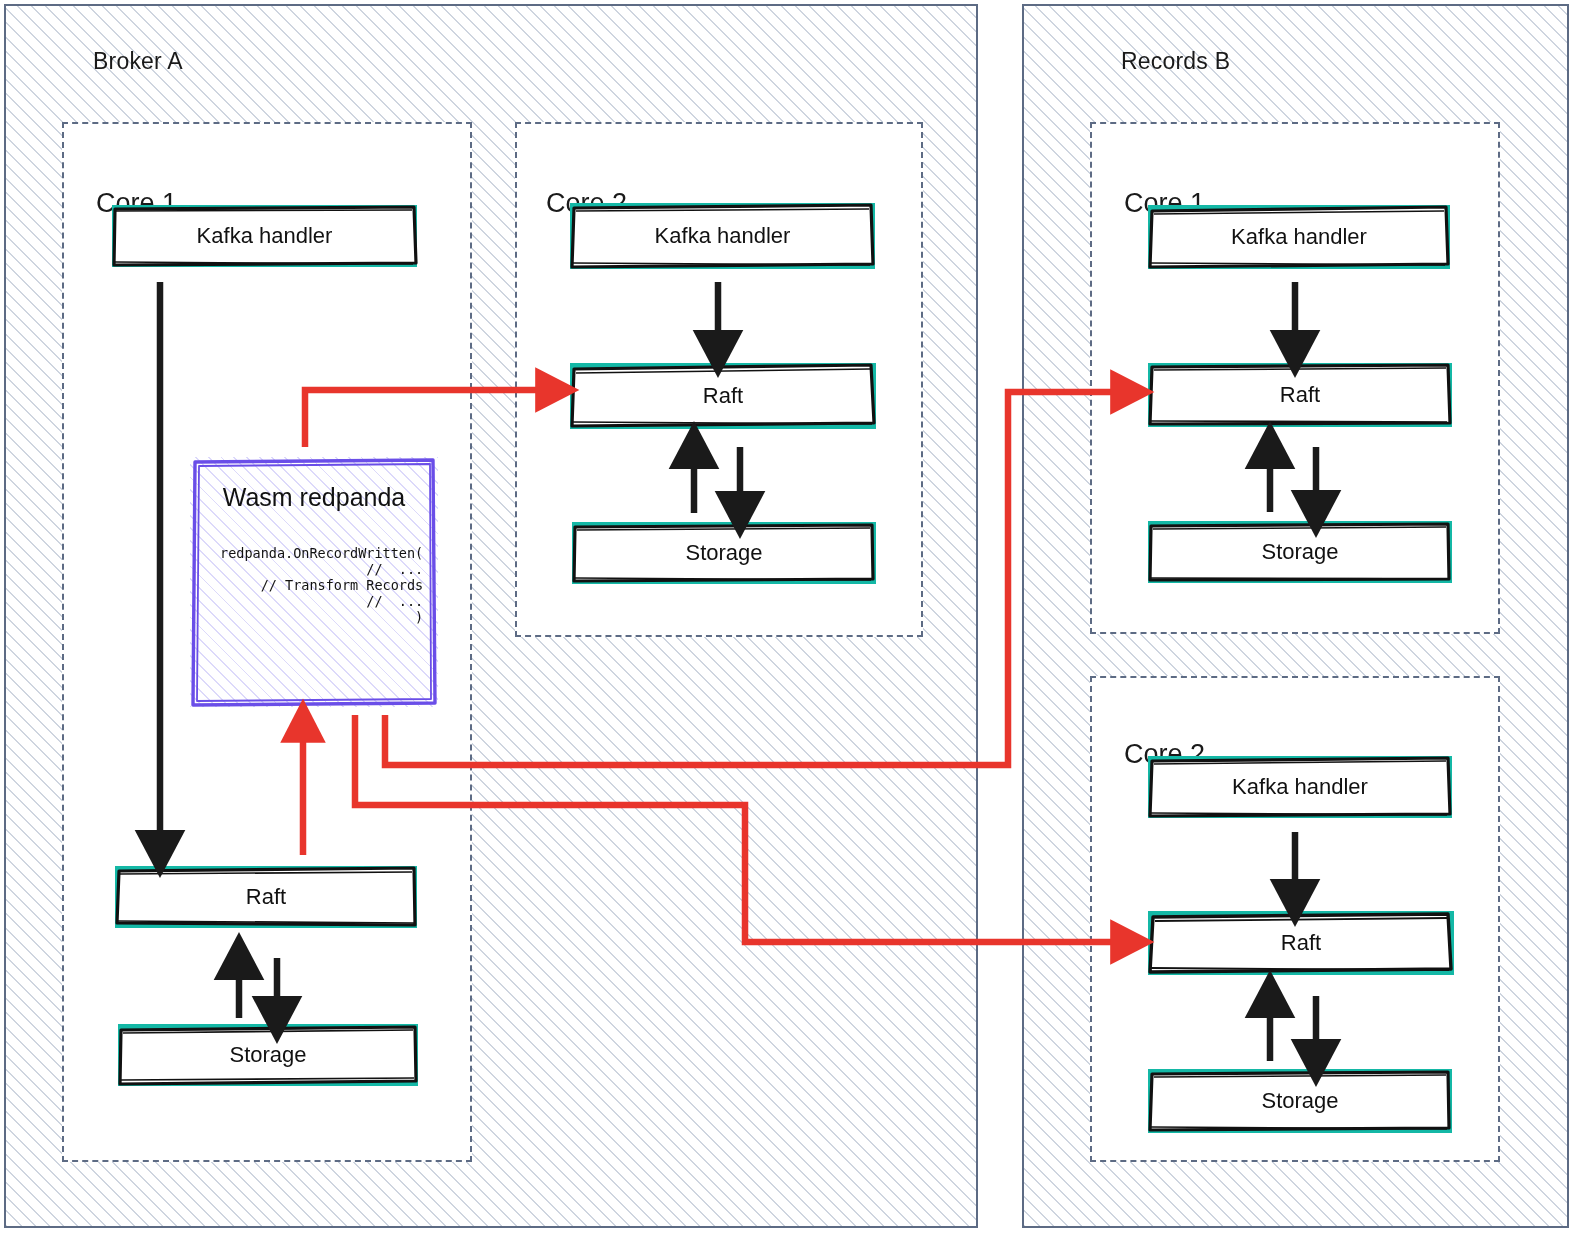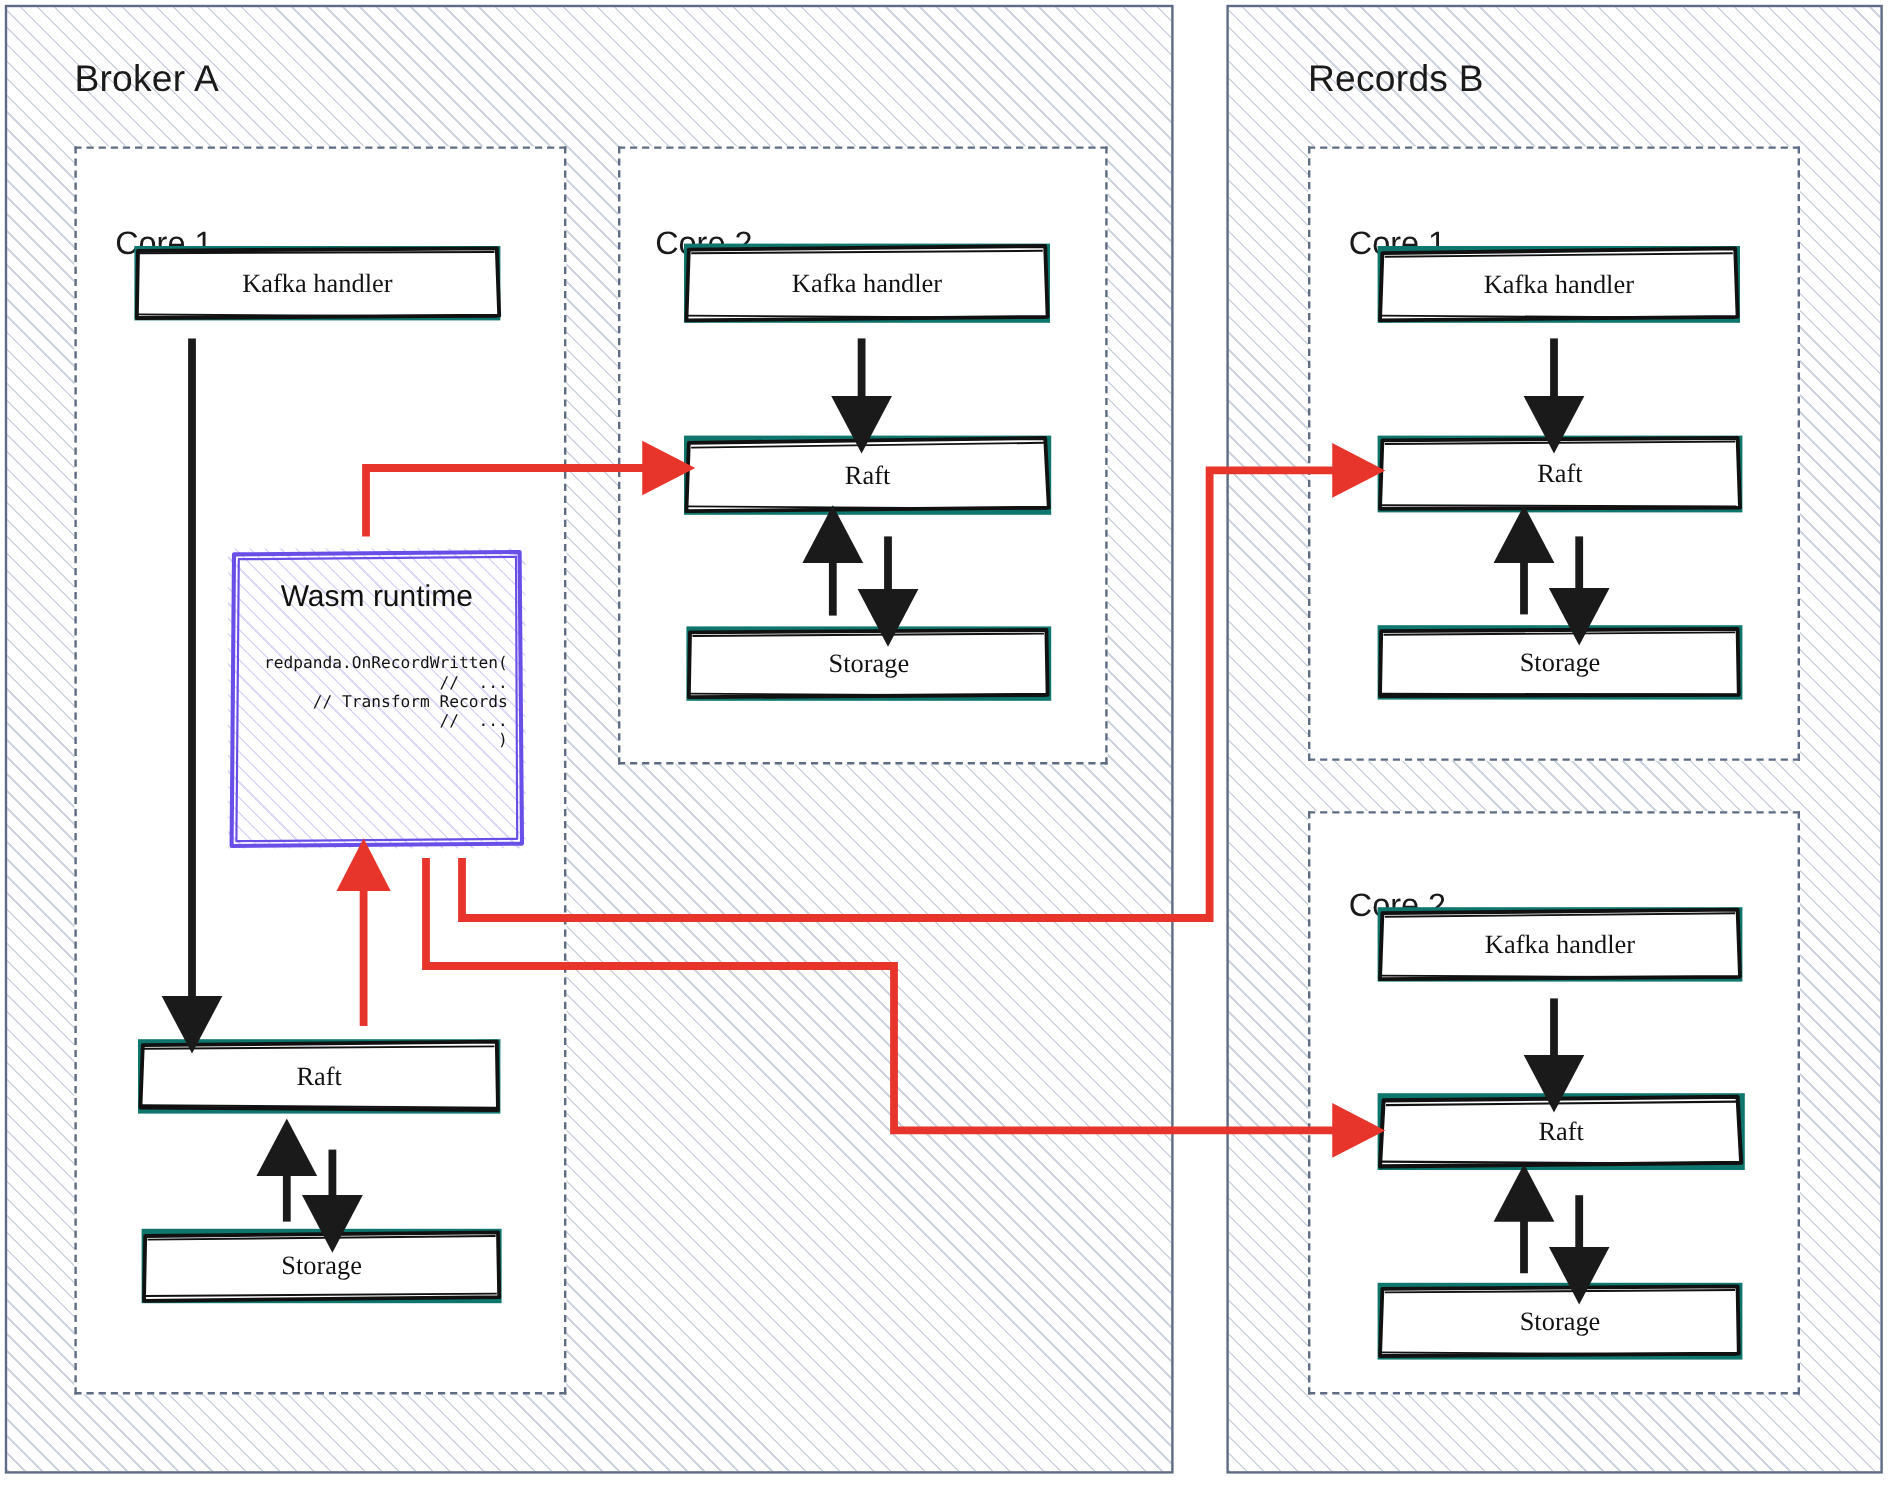--- a/index.html
+++ b/index.html
@@ -22,43 +22,43 @@
     background-image: repeating-linear-gradient(
       45deg,
       rgba(166,178,197,0.55) 0px,
       rgba(166,178,197,0.55) 1.4px,
       rgba(255,255,255,0) 1.4px,
       rgba(255,255,255,0) 10px
     );
   }
   .broker-title {
     position: absolute;
-    font-size: 31px;
+    font-size: 23px;
     color: #1a1a1a;
     letter-spacing: 0.2px;
     white-space: nowrap;
+    margin-left: 31px;
   }
   
   .core {
     position: absolute;
     border: 2.5px dashed #5d6b84;
     background: #ffffff;
   }
   .core-title {
     position: absolute;
     font-size: 27px;
     color: #1a1a1a;
     white-space: nowrap;
     margin-top: 40px;
   }
   
   .node {
     position: absolute;
-    background: #0f766e;
-    font-family: Liberation Serif, serif;
+    background: #14b8a6;
   }
   .node .sk { position: absolute; inset: 0; width: 100%; height: 100%; overflow: visible; }
   .node .lbl {
     position: absolute; inset: 0;
     display: flex; align-items: center; justify-content: center;
     font-size: 22px; color: #111111;
     pointer-events: none;
   }
   
   .wasm {
@@ -104,21 +104,21 @@
       <path d="M3,57 L301,59" fill="none" stroke="#111" stroke-width="1.6"></path>
     </svg>
     <div class="lbl">Kafka handler</div>
   </div>
 
   <div class="wasm" style="left:190px; top:457px; width:248px; height:250px;">
     <svg class="sk" viewBox="0 0 248 250" preserveAspectRatio="none">
       <path d="M5,5 L243,3 L245,246 L3,248 Z" fill="none" stroke="#6a4ee8" stroke-width="3.4" stroke-linejoin="round"></path>
       <path d="M9,9 L240,7 L241,242 L7,244 Z" fill="none" stroke="#6a4ee8" stroke-width="1.8" stroke-linejoin="round"></path>
     </svg>
-    <div class="wasm-title">Wasm runtime</div>
+    <div class="wasm-title">Wasm redpanda</div>
     <div class="wasm-code">redpanda.OnRecordWritten(
 //  ...
 // Transform Records
 //  ...
 )</div>
   </div>
 
   <div class="node" style="left:115px; top:866px; width:302px; height:62px;">
     <svg class="sk" viewBox="0 0 302 62" preserveAspectRatio="none">
       <path d="M4,5 L299,2 L300,59 L2,57 Z" fill="#fff" stroke="#111" stroke-width="3.2" stroke-linejoin="round"></path>

